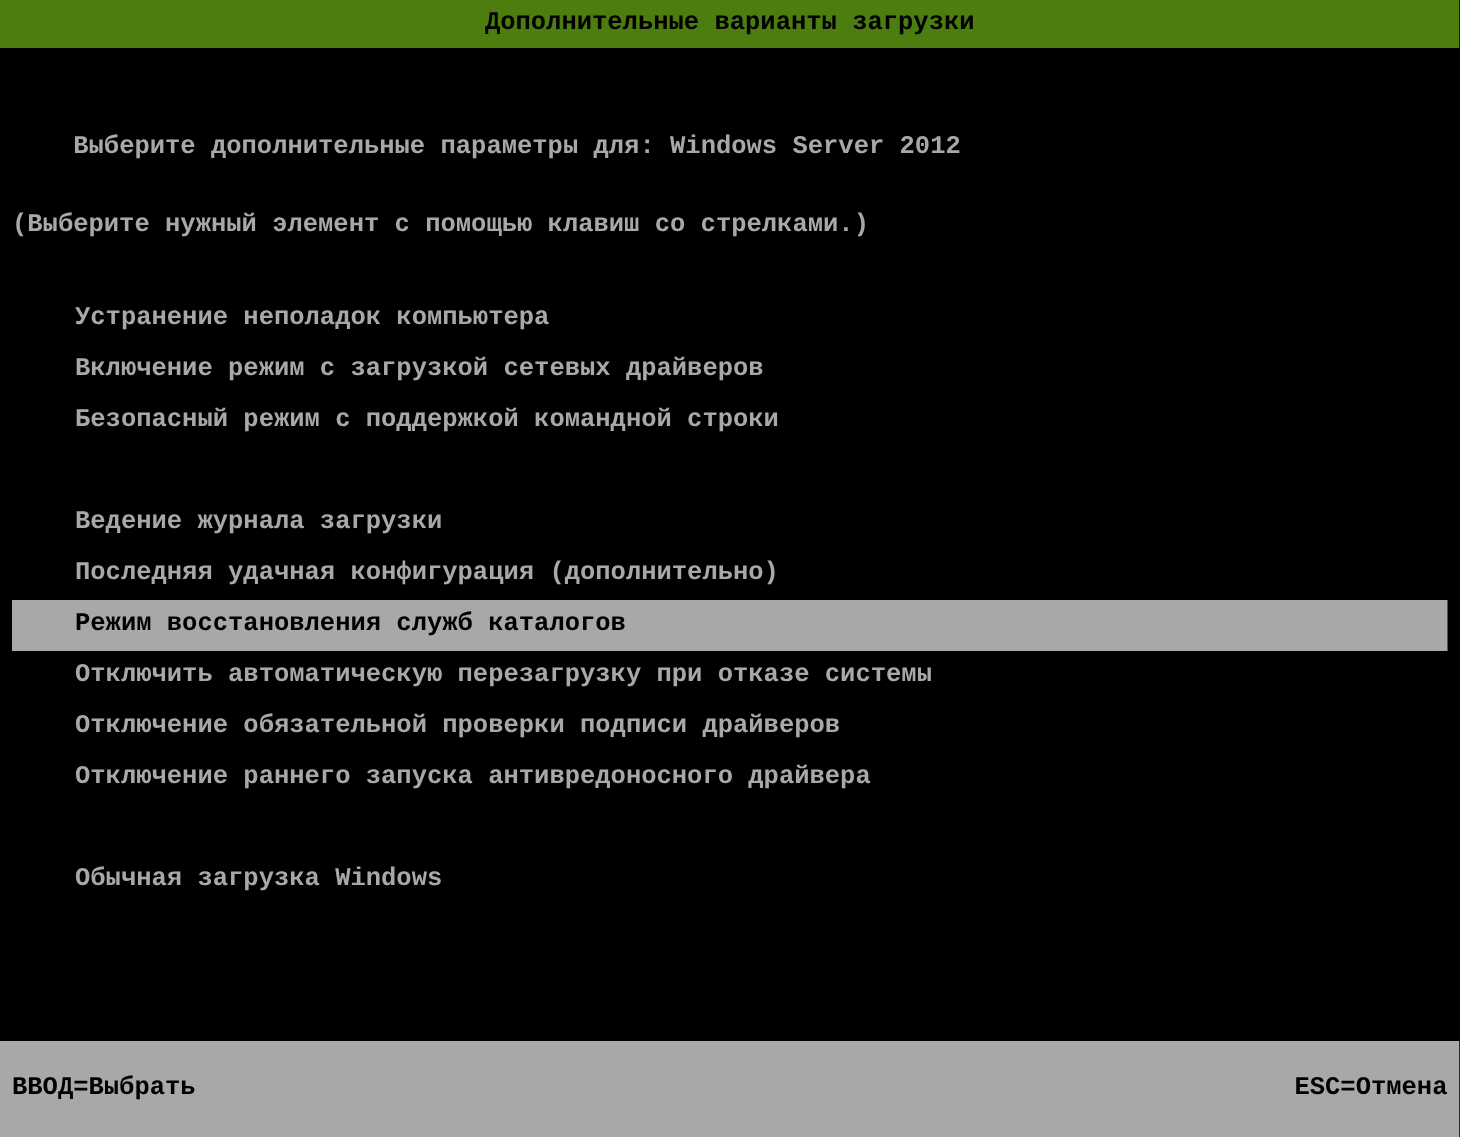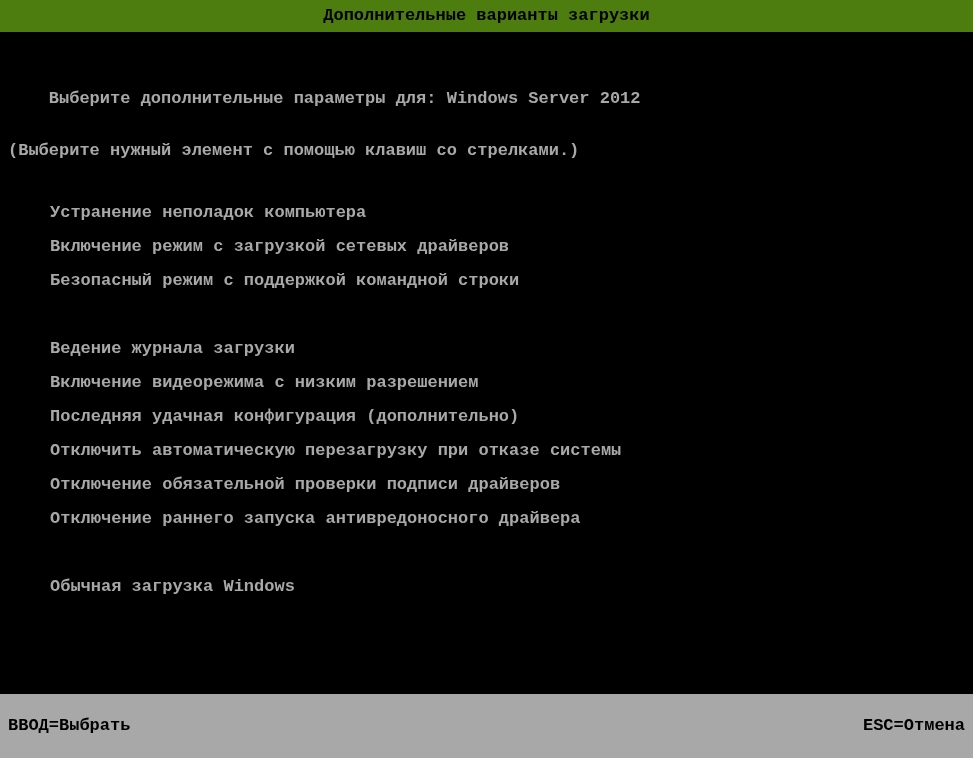--- a/index.html
+++ b/index.html
@@ -91,22 +91,22 @@
   <div class="prompt-line">
     <span>Выберите дополнительные параметры для: </span><span class="os-name">Windows Server 2012</span>
   </div>
   <div class="instruction-line">(Выберите нужный элемент с помощью клавиш со стрелками.)</div>
 
   <div class="menu-items" id="menu-container">
       <div class="menu-item">Устранение неполадок компьютера</div>
       <div class="menu-item">Включение режим с загрузкой сетевых драйверов</div>
       <div class="menu-item">Безопасный режим с поддержкой командной строки</div>
       <div class="menu-item with-gap">Ведение журнала загрузки</div>
-      <div class="menu-item">Включение видеорежима с низким разрешением</div>
       <div class="menu-item">Последняя удачная конфигурация (дополнительно)</div>
+      <div class="menu-item selected">Режим восстановления служб каталогов</div>
       <div class="menu-item">Отключить автоматическую перезагрузку при отказе системы</div>
       <div class="menu-item">Отключение обязательной проверки подписи драйверов</div>
       <div class="menu-item">Отключение раннего запуска антивредоносного драйвера</div>
       <div class="menu-item with-gap">Обычная загрузка Windows</div>
     </div>
 
 </div>
 
 <div class="footer-bar">
   <span>ВВОД=Выбрать</span>

